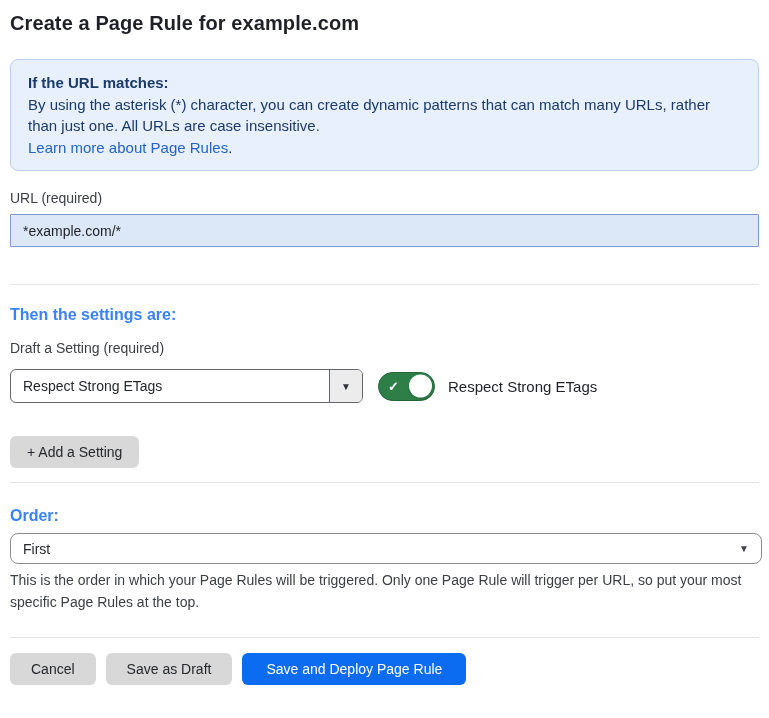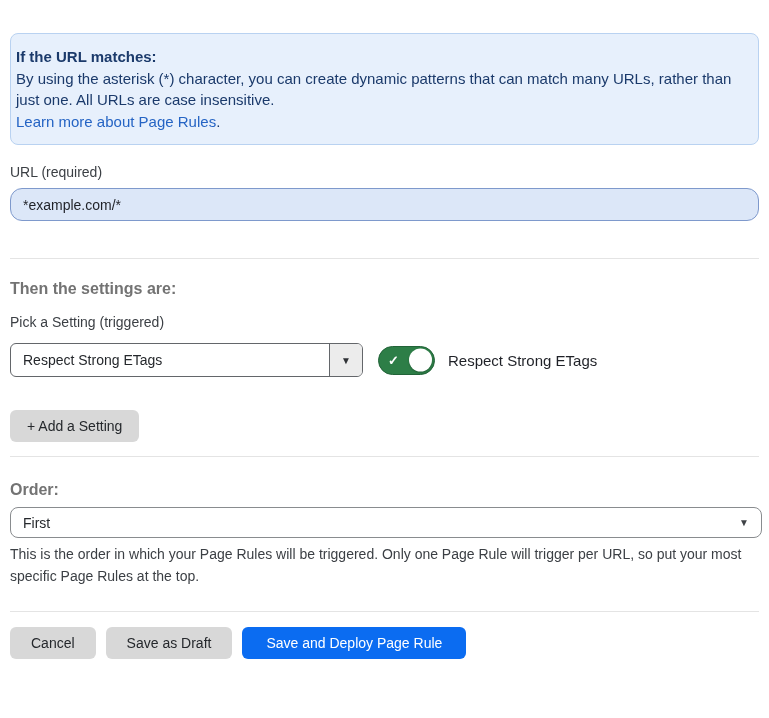--- a/index.html
+++ b/index.html
@@ -19,21 +19,21 @@
     font-weight: 700;
     color: #1f2127;
     letter-spacing: 0.1px;
   }
 
   .info-box {
     margin-top: 23px;
     background: #e7f0fc;
     border: 1px solid #b9d2f1;
     border-radius: 8px;
-    padding: 12px 5px;
+    padding: 12px 17px;
     color: #1b3a6b;
     font-size: 15px;
     line-height: 21.5px;
   }
   .info-box .info-heading { font-weight: 700; }
   .info-box a.info-link {
     color: #2564c4;
     cursor: pointer;
   }
   .info-box .info-link-suffix { color: #1b3a6b; }
@@ -44,21 +44,21 @@
     color: #3b3f44;
     line-height: 15px;
   }
 
   .url-input {
     margin-top: 8px;
     width: 749px;
     height: 33px;
     background: #dce7f8;
     border: 1.5px solid #7e99cc;
-    border-radius: 12px;
+    border-radius: 1px;
     font-family: "Liberation Sans", sans-serif;
     font-size: 14px;
     color: #1f2127;
     padding: 0 12px;
     outline: none;
     display: block;
   }
 
   .divider {
     border: none;
@@ -66,21 +66,21 @@
     height: 0;
   }
   .divider-1 { margin-top: 37px; }
   .divider-2 { margin-top: 14px; }
   .divider-3 { margin-top: 24px; }
 
   h2.section-heading {
     font-size: 16px;
     line-height: 17px;
     font-weight: 700;
-    color: #737373;
+    color: #3b82f6;
   }
   .settings-heading { margin-top: 21px; }
   .order-heading { margin-top: 24px; }
 
   .picker-label { margin-top: 18px; }
   .setting-row {
     margin-top: 13px;
     display: flex;
     align-items: center;
   }
@@ -216,35 +216,36 @@
   .footer-row .btn { margin-right: 10px; }
   .cancel-btn { padding: 0 21px; }
   .save-draft-btn { padding: 0 21px; }
   .save-deploy-btn { padding: 0 24px; }
 </style>
 </head>
 <body>
 
 <div class="page">
 
+  <h1 class="page-title">Create a Page Rule for example.com</h1>
 
   <div class="info-box">
     <div class="info-heading">If the URL matches:</div>
     <div class="info-body">By using the asterisk (*) character, you can create dynamic patterns that can match many URLs, rather than just one. All URLs are case insensitive.</div>
     <div><a class="info-link">Learn more about Page Rules</a><span class="info-link-suffix">.</span></div>
   </div>
 
   <div class="field-label">URL (required)</div>
   <input class="url-input" type="text" value="*example.com/*" style="">
 
   <hr class="divider divider-1">
 
   <h2 class="section-heading settings-heading">Then the settings are:</h2>
 
-  <div class="field-label picker-label">Pick a Setting (triggered)</div>
+  <div class="field-label picker-label">Draft a Setting (required)</div>
 
   <div class="setting-row">
     <div class="setting-select">
       <div class="select-value">Respect Strong ETags</div>
       <div class="select-arrow-box">
         <span>▼</span>
       </div>
     </div>
     <div class="toggle-group">
       <div class="toggle">

